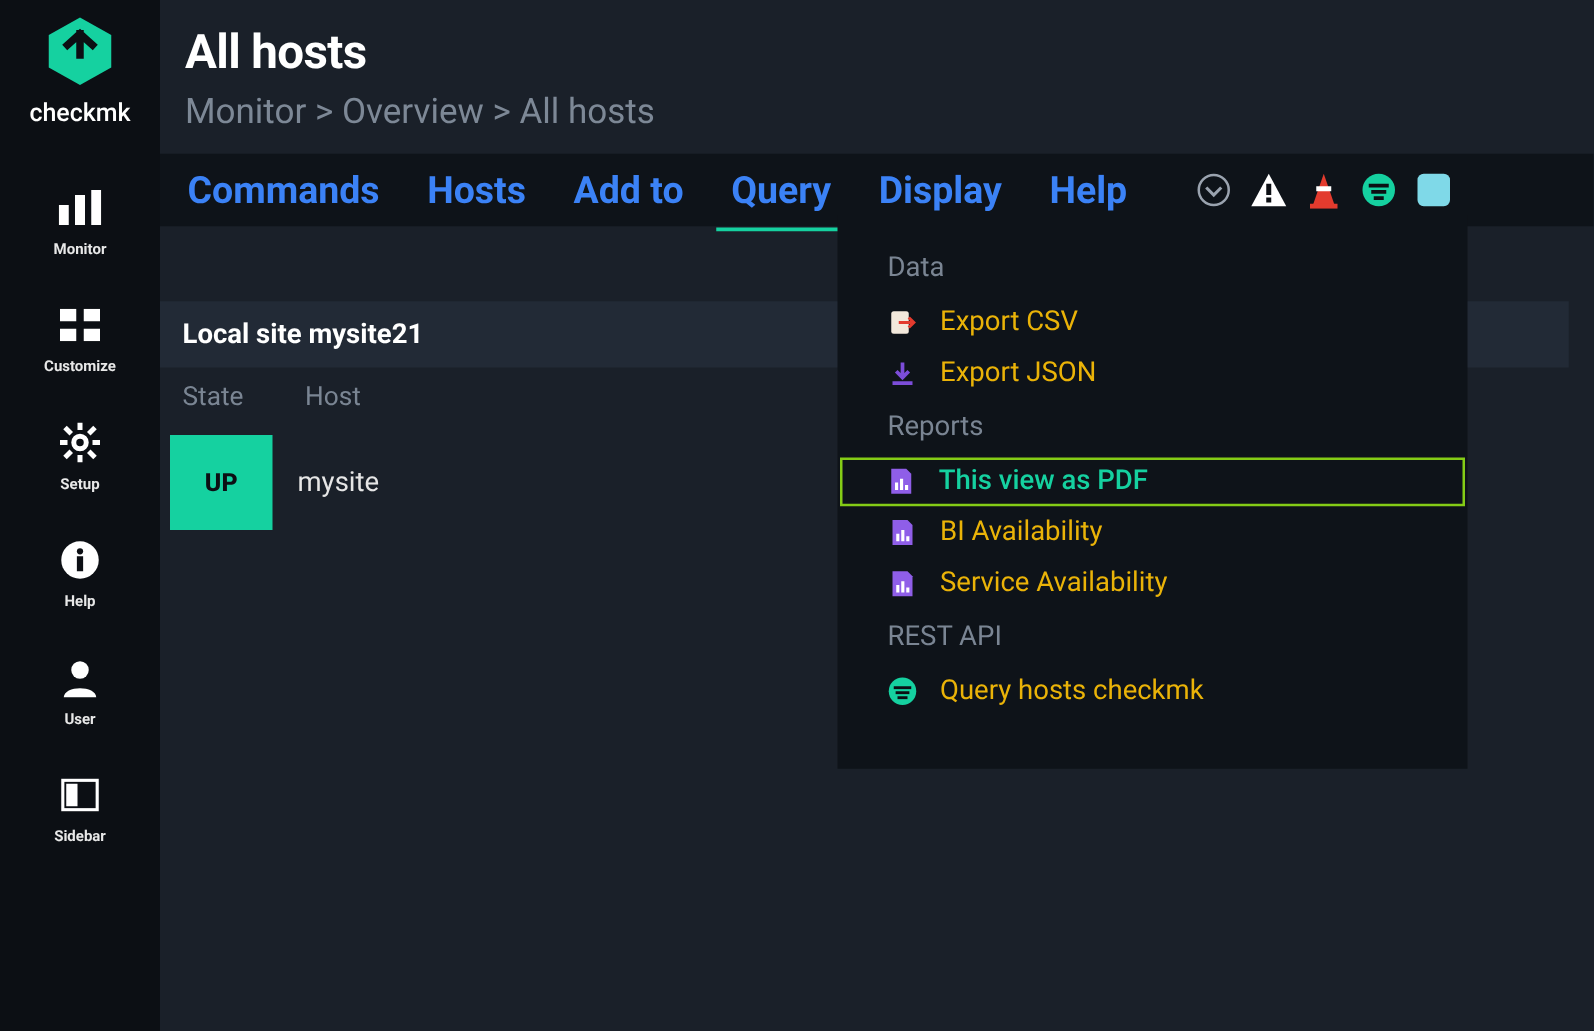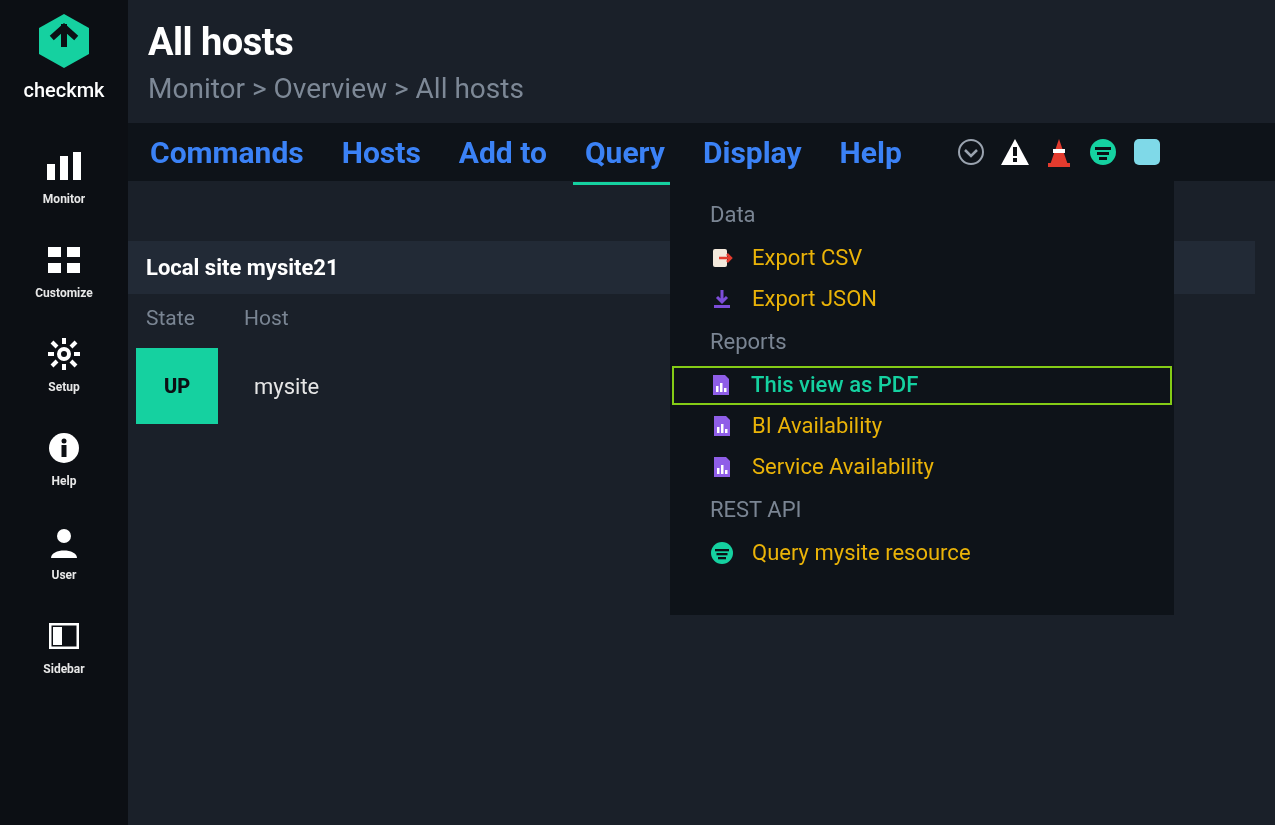--- a/index.html
+++ b/index.html
@@ -121,21 +121,21 @@
   .state-badge {
     background: #15d1a0;
     color: #0c0f14;
     font-weight: 800;
     font-size: 20px;
     padding: 26px 24px;
     width: 82px;
     text-align: center;
     margin-left: 0;
   }
-  .host-cell { color: #e6e6e6; font-size: 22px; padding-left: 36px; }
+  .host-cell { color: #e6e6e6; font-size: 22px; padding-left: 20px; }
 
   
 </style>
 </head>
 <body>
 
 <nav class="sidebar">
   <div class="logo-block">
     <span class="icon">
       <svg width="54" height="58" viewBox="0 0 54 58">
@@ -331,21 +331,21 @@
     <div class="dropdown-section-title">REST API</div>
     <div class="dropdown-item">
       <span class="di-icon">
         <svg width="24" height="24" viewBox="0 0 24 24">
             <circle cx="12" cy="12" r="11" fill="#15d1a0"></circle>
             <rect x="5" y="8" width="14" height="2.3" fill="#0c0f14"></rect>
             <rect x="6.5" y="12" width="11" height="2.3" fill="#0c0f14"></rect>
             <rect x="8" y="16" width="8" height="2.3" fill="#0c0f14"></rect>
           </svg>
       </span>
-      <span class="di-label">Query mysite resource</span>
+      <span class="di-label">Query hosts checkmk</span>
     </div>
   </div>
 
   <div class="data-area">
     <div class="group-row">Local site mysite21</div>
     <div class="header-row">
       <div class="col-state">State</div>
       <div class="col-host">Host</div>
     </div>
     <div class="data-row">

